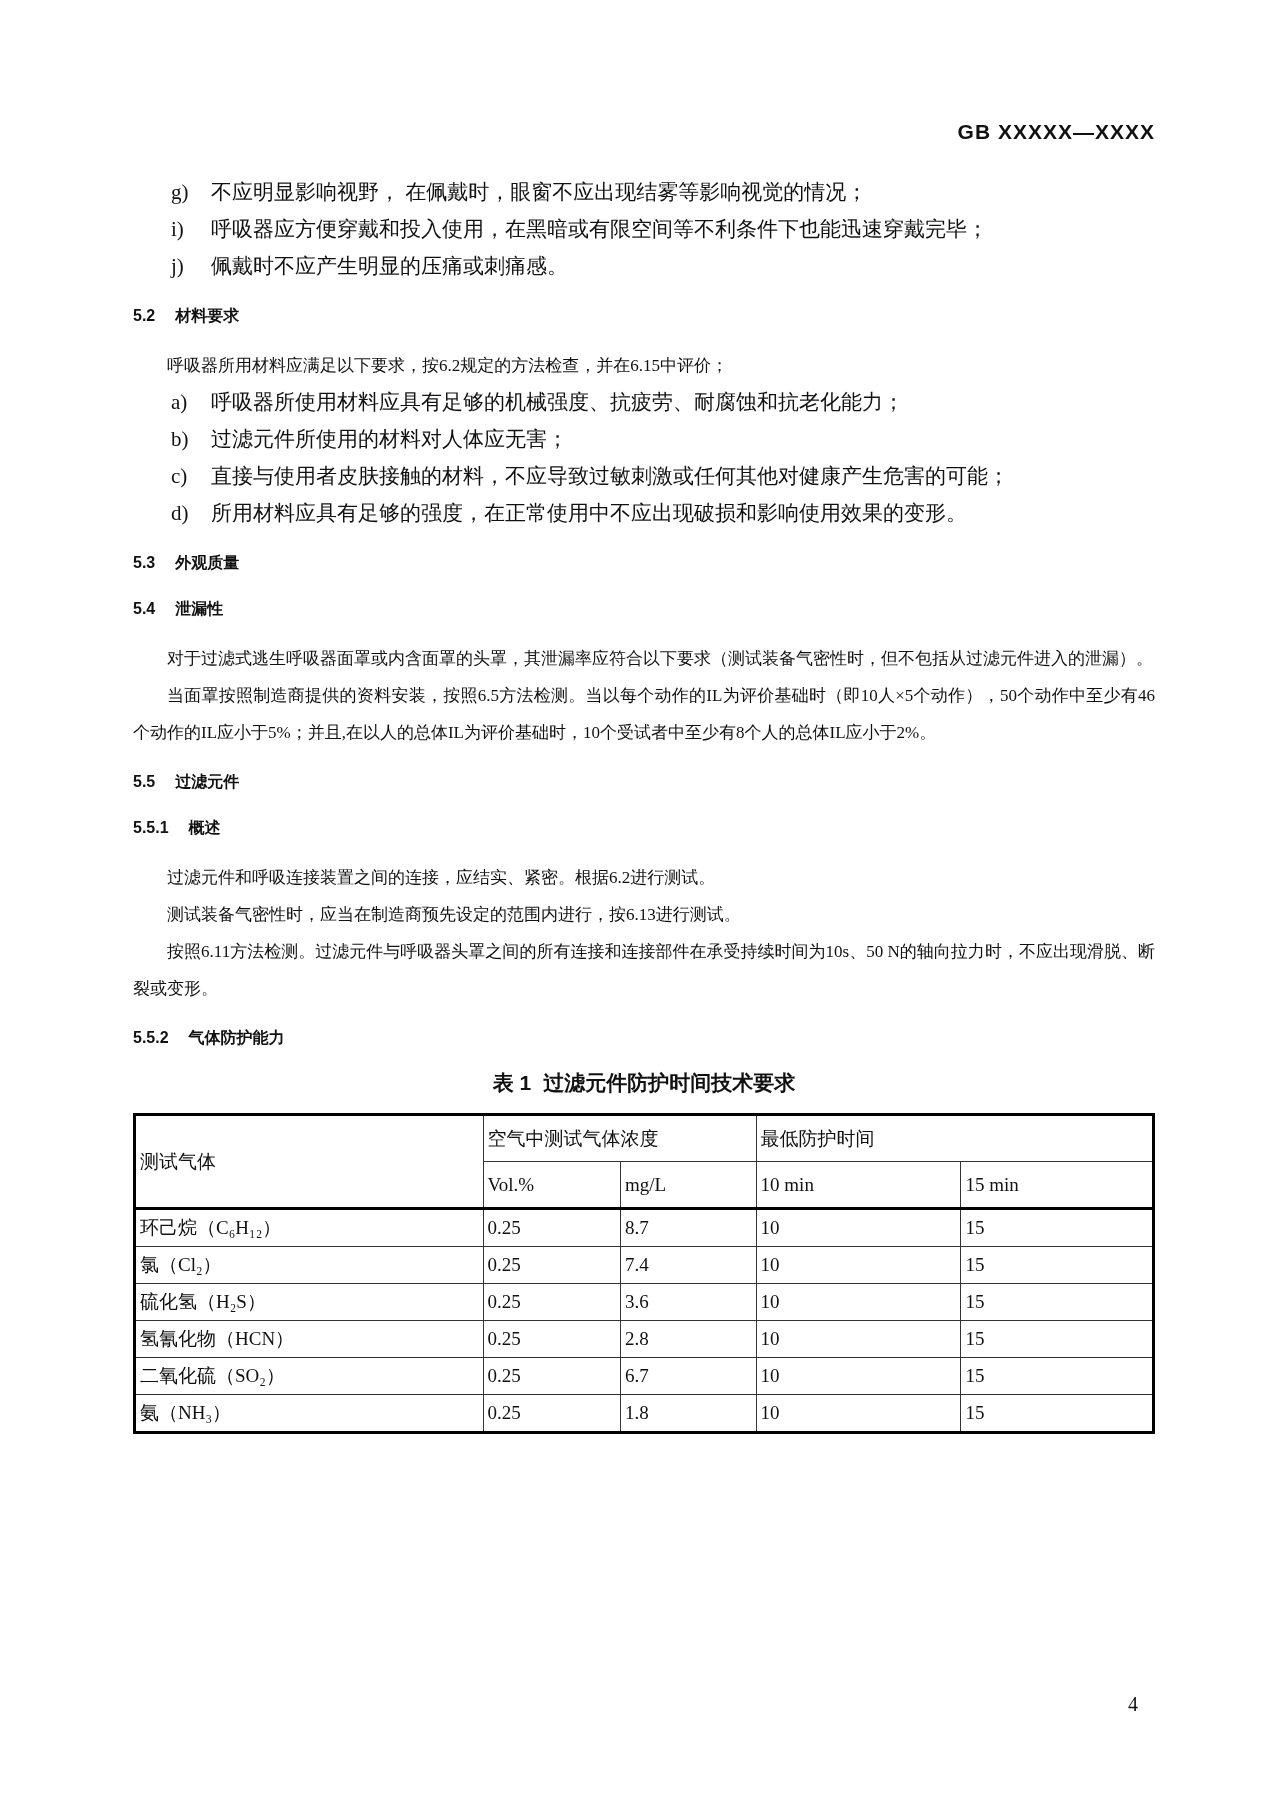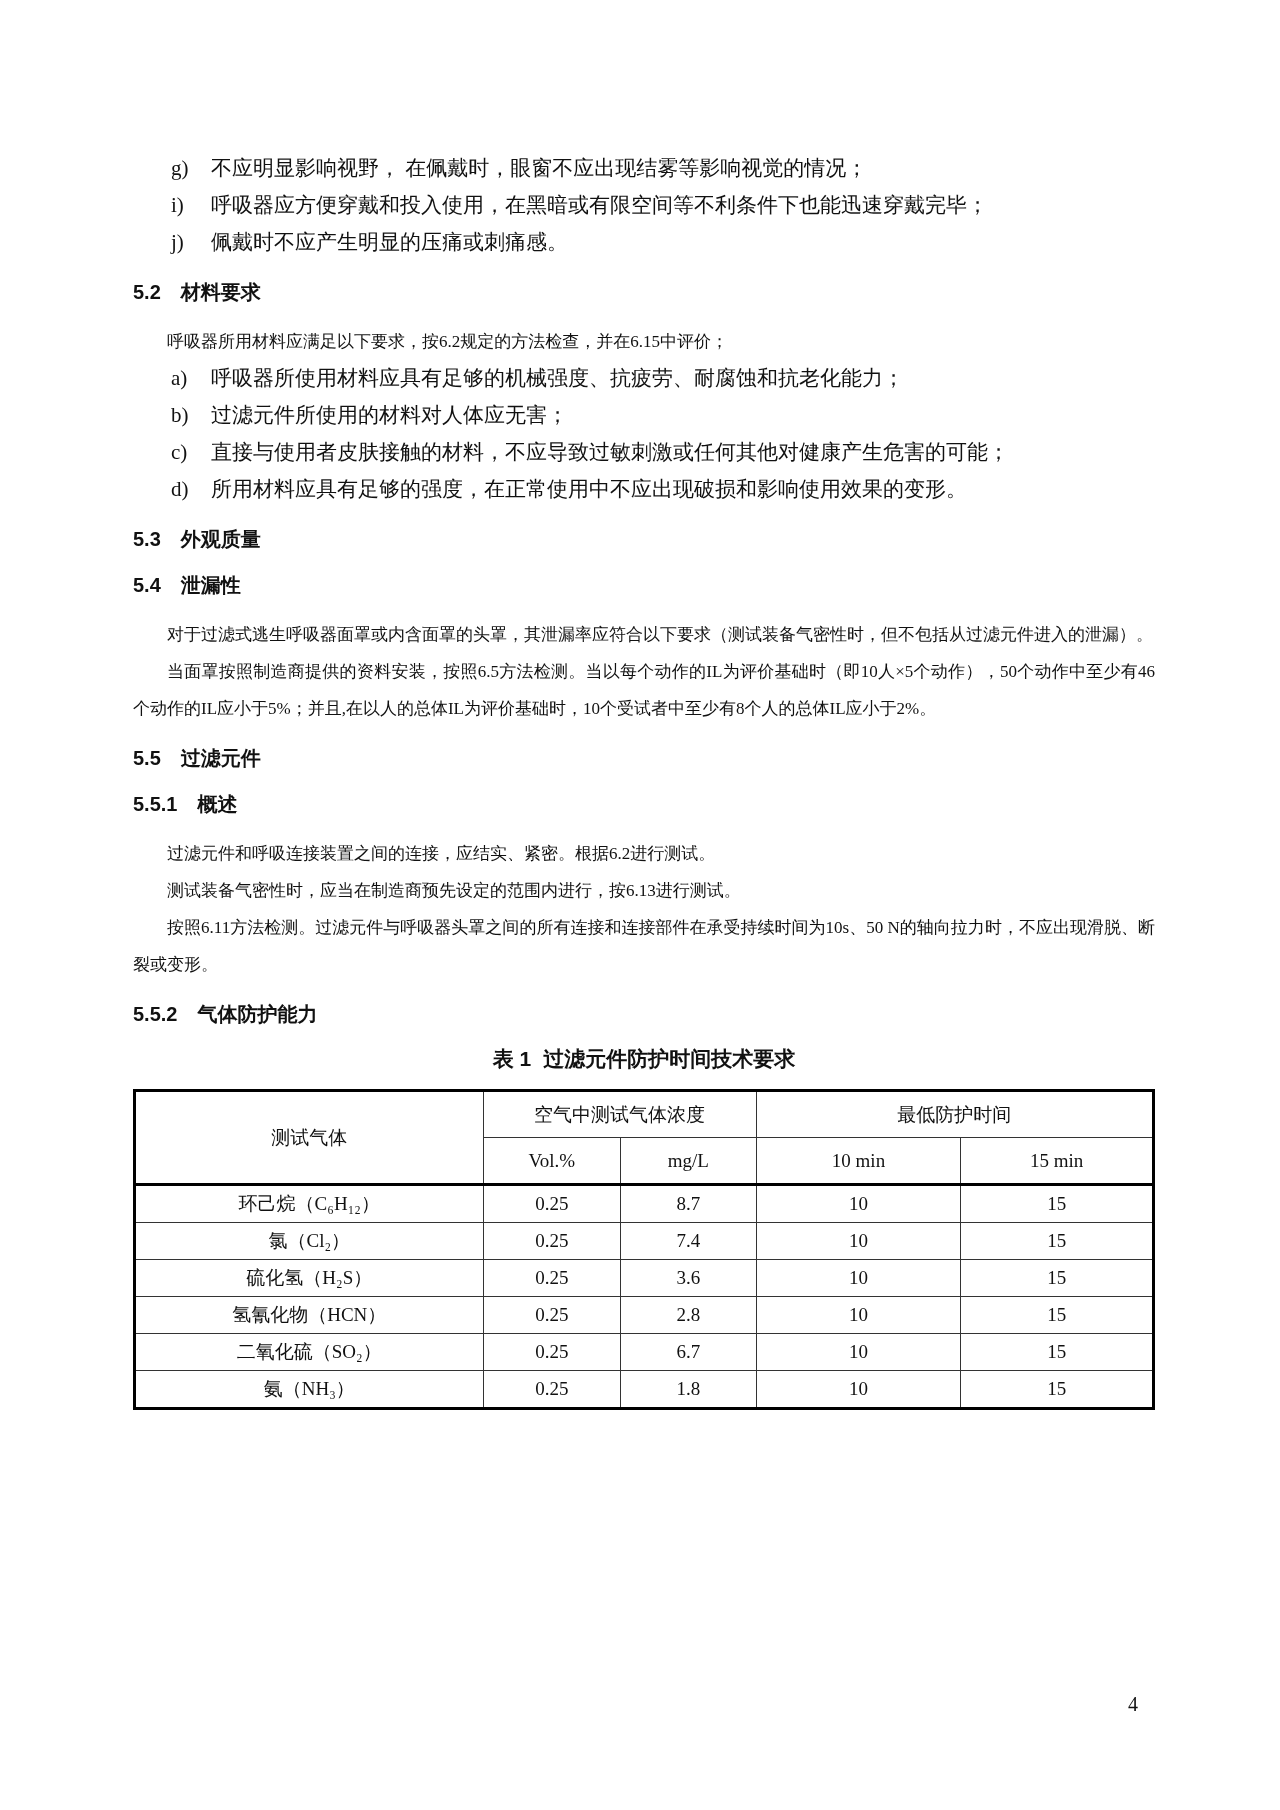--- a/index.html
+++ b/index.html
@@ -24,21 +24,21 @@
 
   .intro-list { margin-top:30px; }
   .hang-item { display:flex; font-size:21px; line-height:37px; padding-left:38px; }
   .hang-item .tag { flex:none; width:40px; }
   .hang-item .txt { flex:1; }
 
   .sec-h {
     display:flex;
     font-family:"Liberation Sans","DejaVu Sans",sans-serif;
     font-weight:bold;
-    font-size:20px;
+    font-size:16px;
     line-height:30px;
     margin:16px 0 16px 0;
   }
   .sec-h .num { margin-right:20px; }
 
   .para {
     font-size:17px;
     line-height:37px;
     margin:0;
     text-indent:2em;
@@ -58,21 +58,21 @@
 
   table.t1 {
     width:100%;
     border-collapse:collapse;
     border:3px solid #000;
     font-size:19px;
     table-layout:fixed;
   }
   table.t1 th, table.t1 td {
     border:1px solid #333;
-    text-align:center;
+    text-align:left;
     vertical-align:middle;
     font-weight:normal;
     padding:0 4px;
   }
   table.t1 tr.h1 th { height:45px; }
   table.t1 tr.h2 th { height:45px; border-bottom:3px solid #000; }
   table.t1 th.gas-head { border-bottom:3px solid #000; }
   table.t1 td { height:36px; }
 
   .page-num {
@@ -82,20 +82,21 @@
     font-size:20px;
     line-height:24px;
   }
 </style>
 </head>
 <body>
 
 <div class="page">
   <div class="content">
 
+    <div class="doc-header">GB XXXXX—XXXX</div>
 
     <div class="intro-list">
       <div class="hang-item">
         <span class="tag">g)</span>
         <span class="txt">不应明显影响视野， 在佩戴时，眼窗不应出现结雾等影响视觉的情况；</span>
       </div>
       <div class="hang-item">
         <span class="tag">i)</span>
         <span class="txt">呼吸器应方便穿戴和投入使用，在黑暗或有限空间等不利条件下也能迅速穿戴完毕；</span>
       </div>

